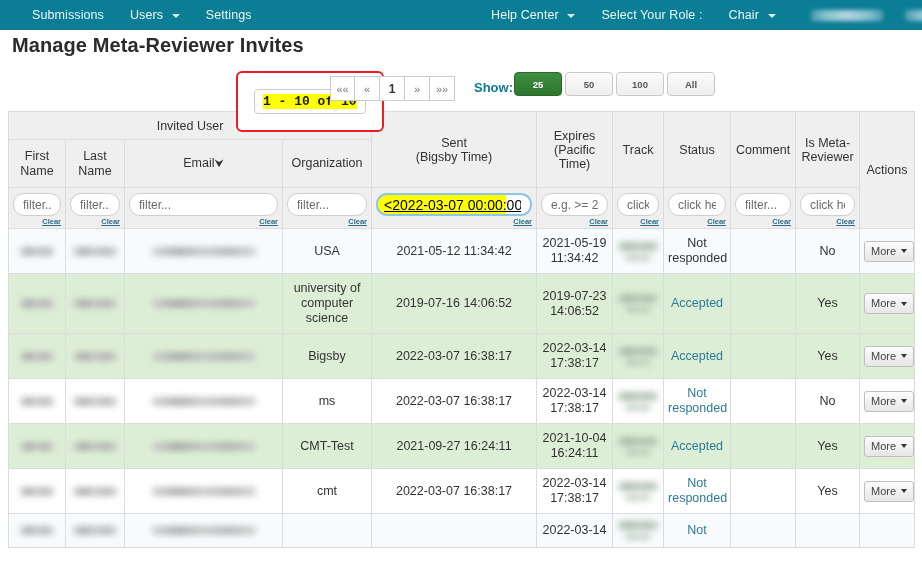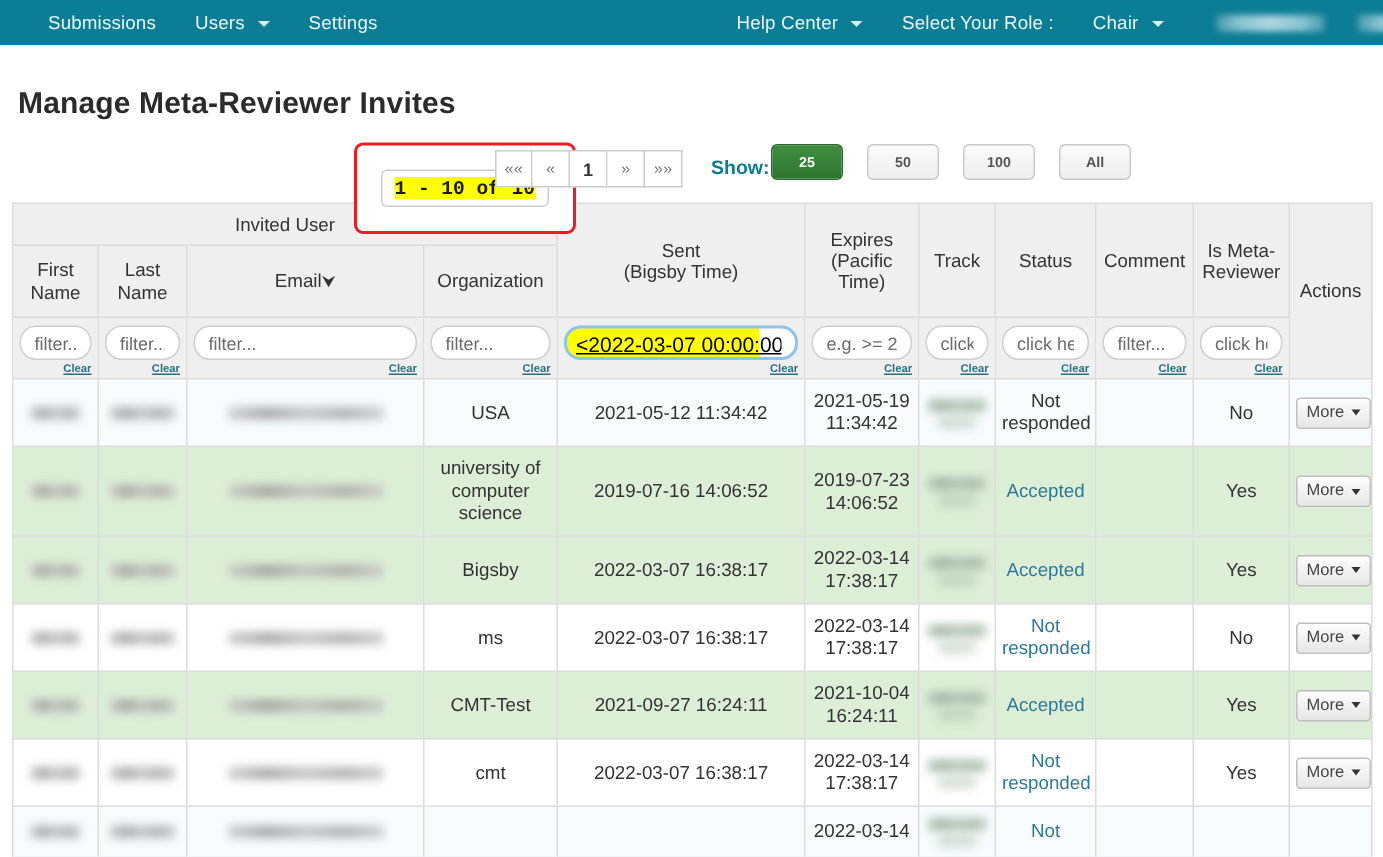--- a/index.html
+++ b/index.html
@@ -55,21 +55,21 @@
     background: linear-gradient(90deg,#4b9cb0 0%,#8fc6d3 20%,#b9dbe3 50%,#8fc6d3 80%,#4b9cb0 100%);
     filter: blur(2.2px);
     opacity: 0.95;
   }
 
   
   .page-title {
     font-size: 20px;
     font-weight: bold;
     color: #2b2b2b;
-    padding: 28px 0 0 12px;
+    padding: 4px 0 0 12px;
     letter-spacing: 0.1px;
   }
 
   
   .toolbar {
     position: relative;
     height: 42px;
     margin-top: 12px;
   }
   .pagecount-wrap {
@@ -113,21 +113,21 @@
   .show-label {
     position: absolute;
     left: 474px; top: 11px;
     color: #0b7d95;
     font-weight: bold;
     font-size: 13px;
   }
   .sizebtns { position: absolute; left: 514px; top: 3px; display: flex; }
   .sizebtn {
     width: 48px; height: 24px;
-    margin-right: 16px;
+    margin-right: 3px;
     border: 1px solid #c8c8c8;
     border-radius: 4px;
     background: linear-gradient(#fbfbfb,#eeeeee);
     font-size: 9.5px; font-weight: bold;
     color: #555;
     display: flex; align-items: center; justify-content: center;
     cursor: pointer;
   }
   .sizebtn.active {
     background: linear-gradient(#3f8f3f,#2e7530);

